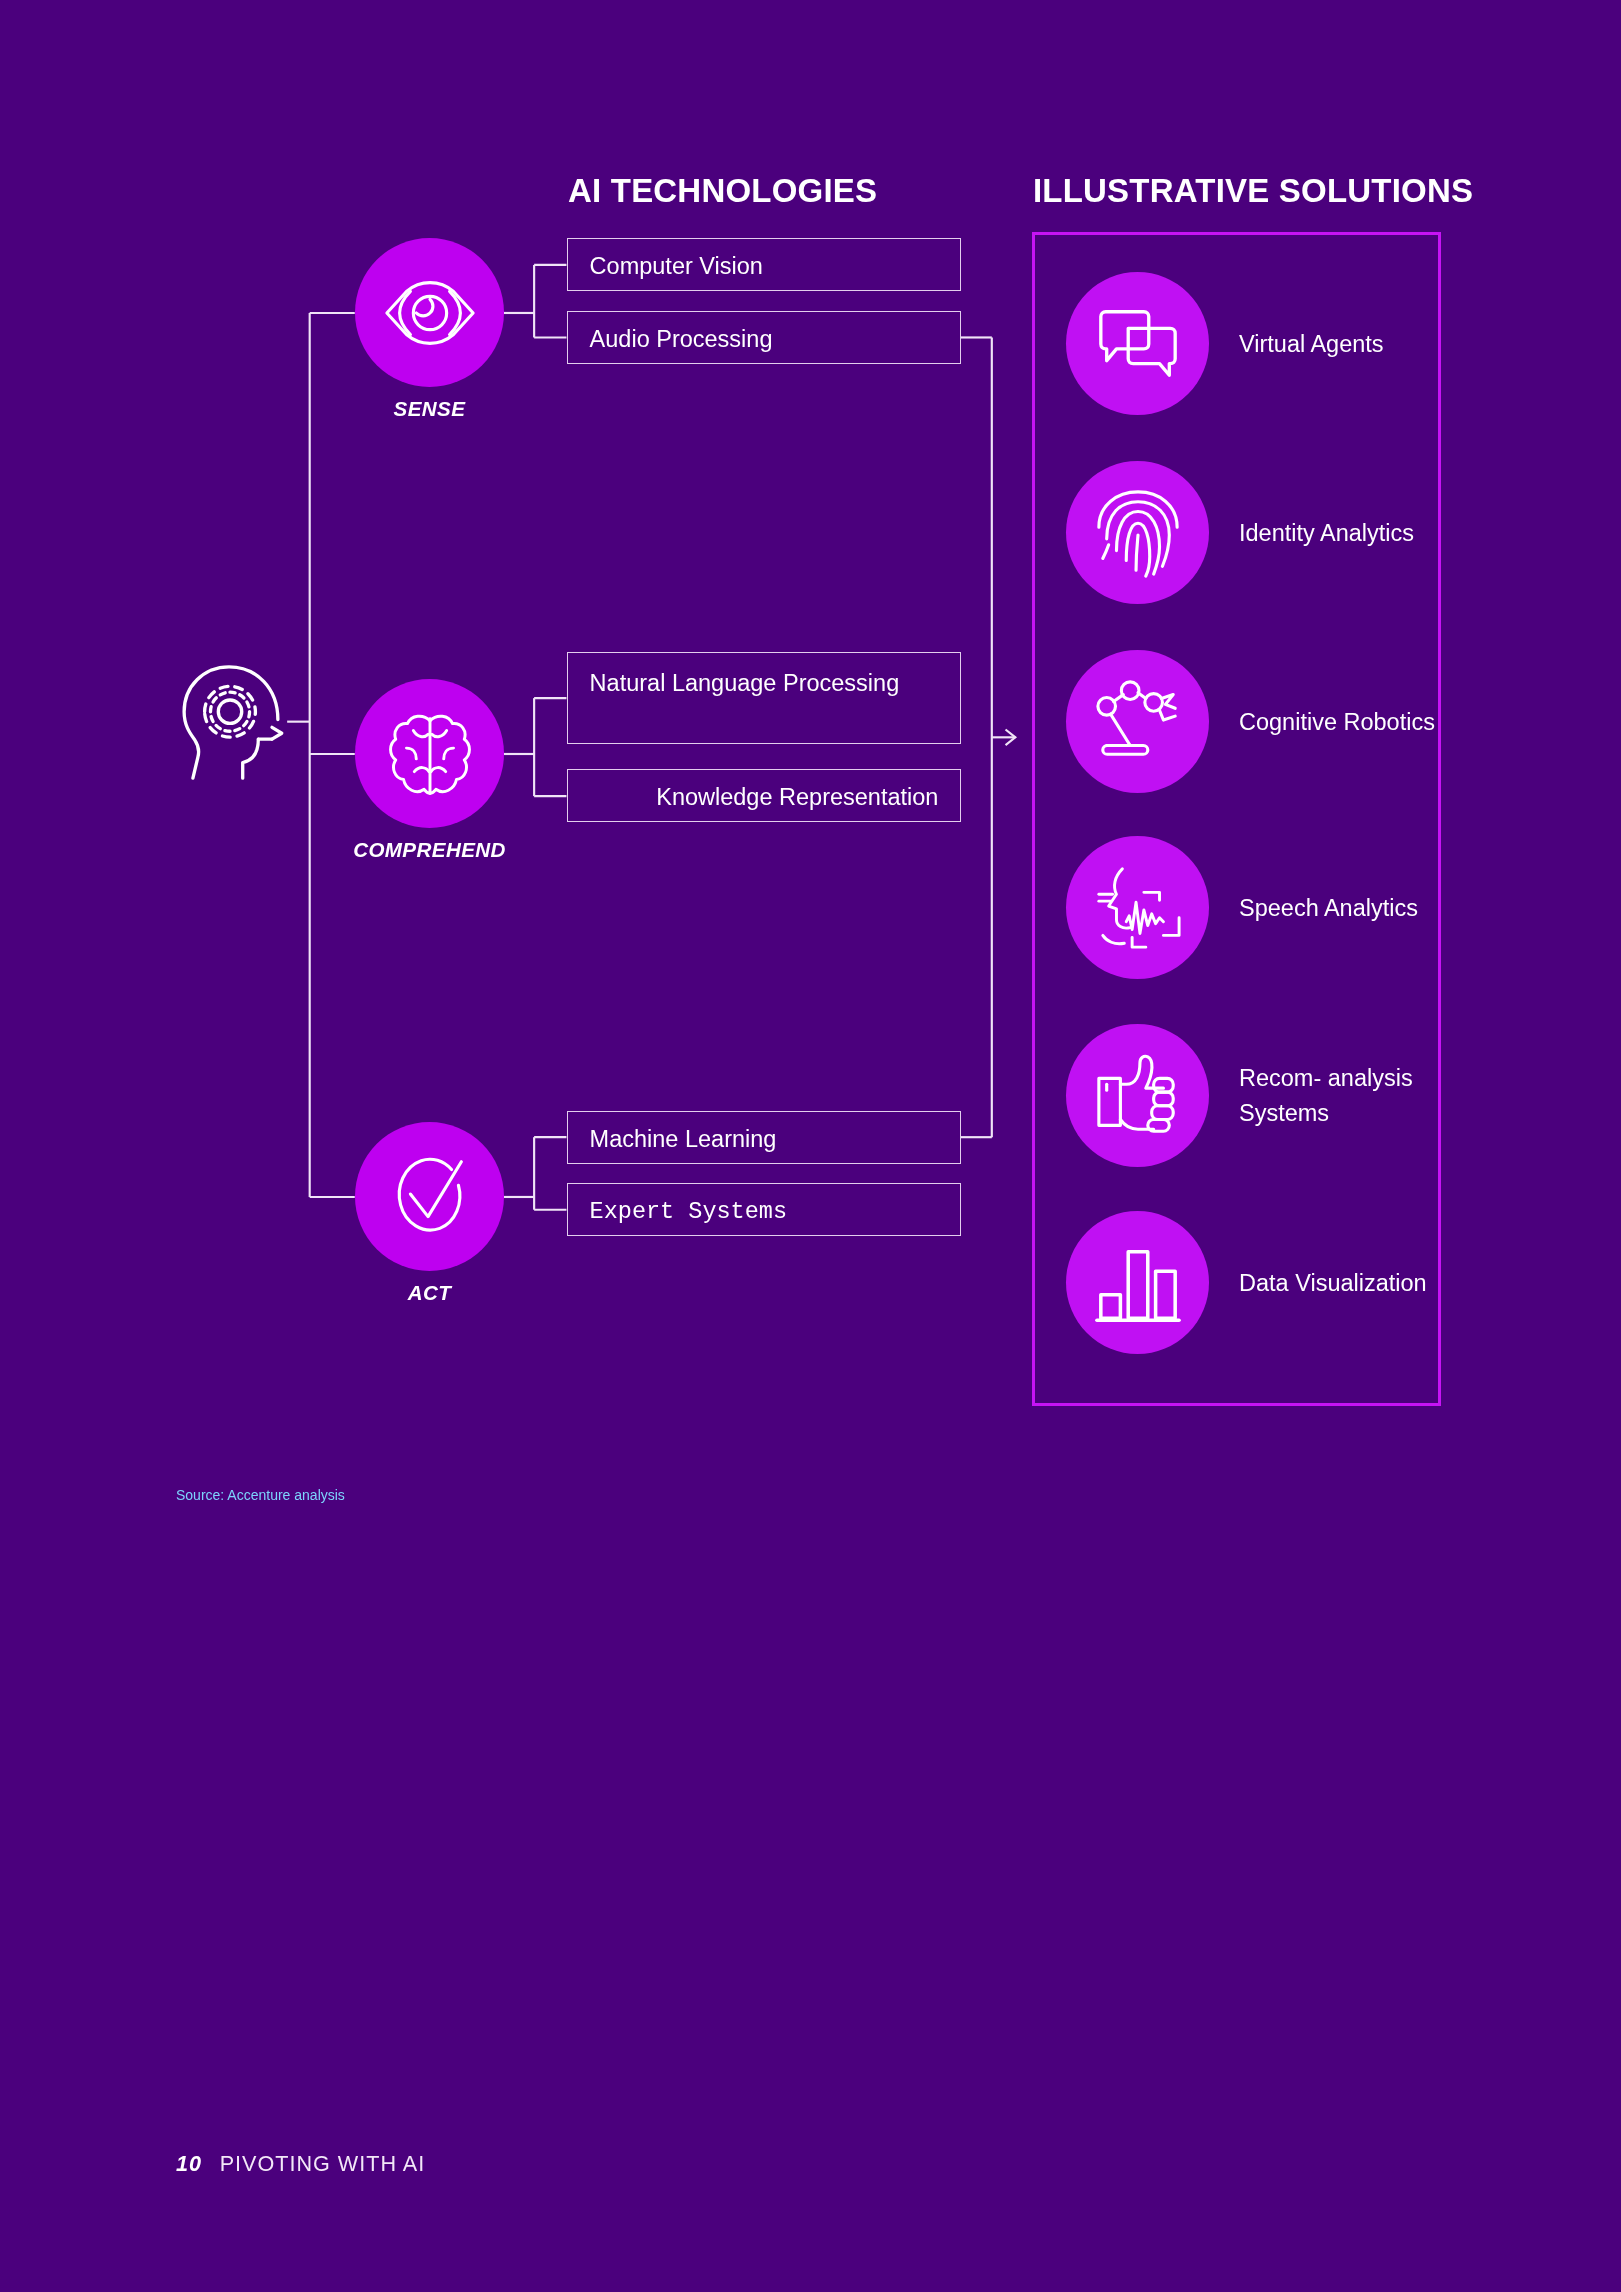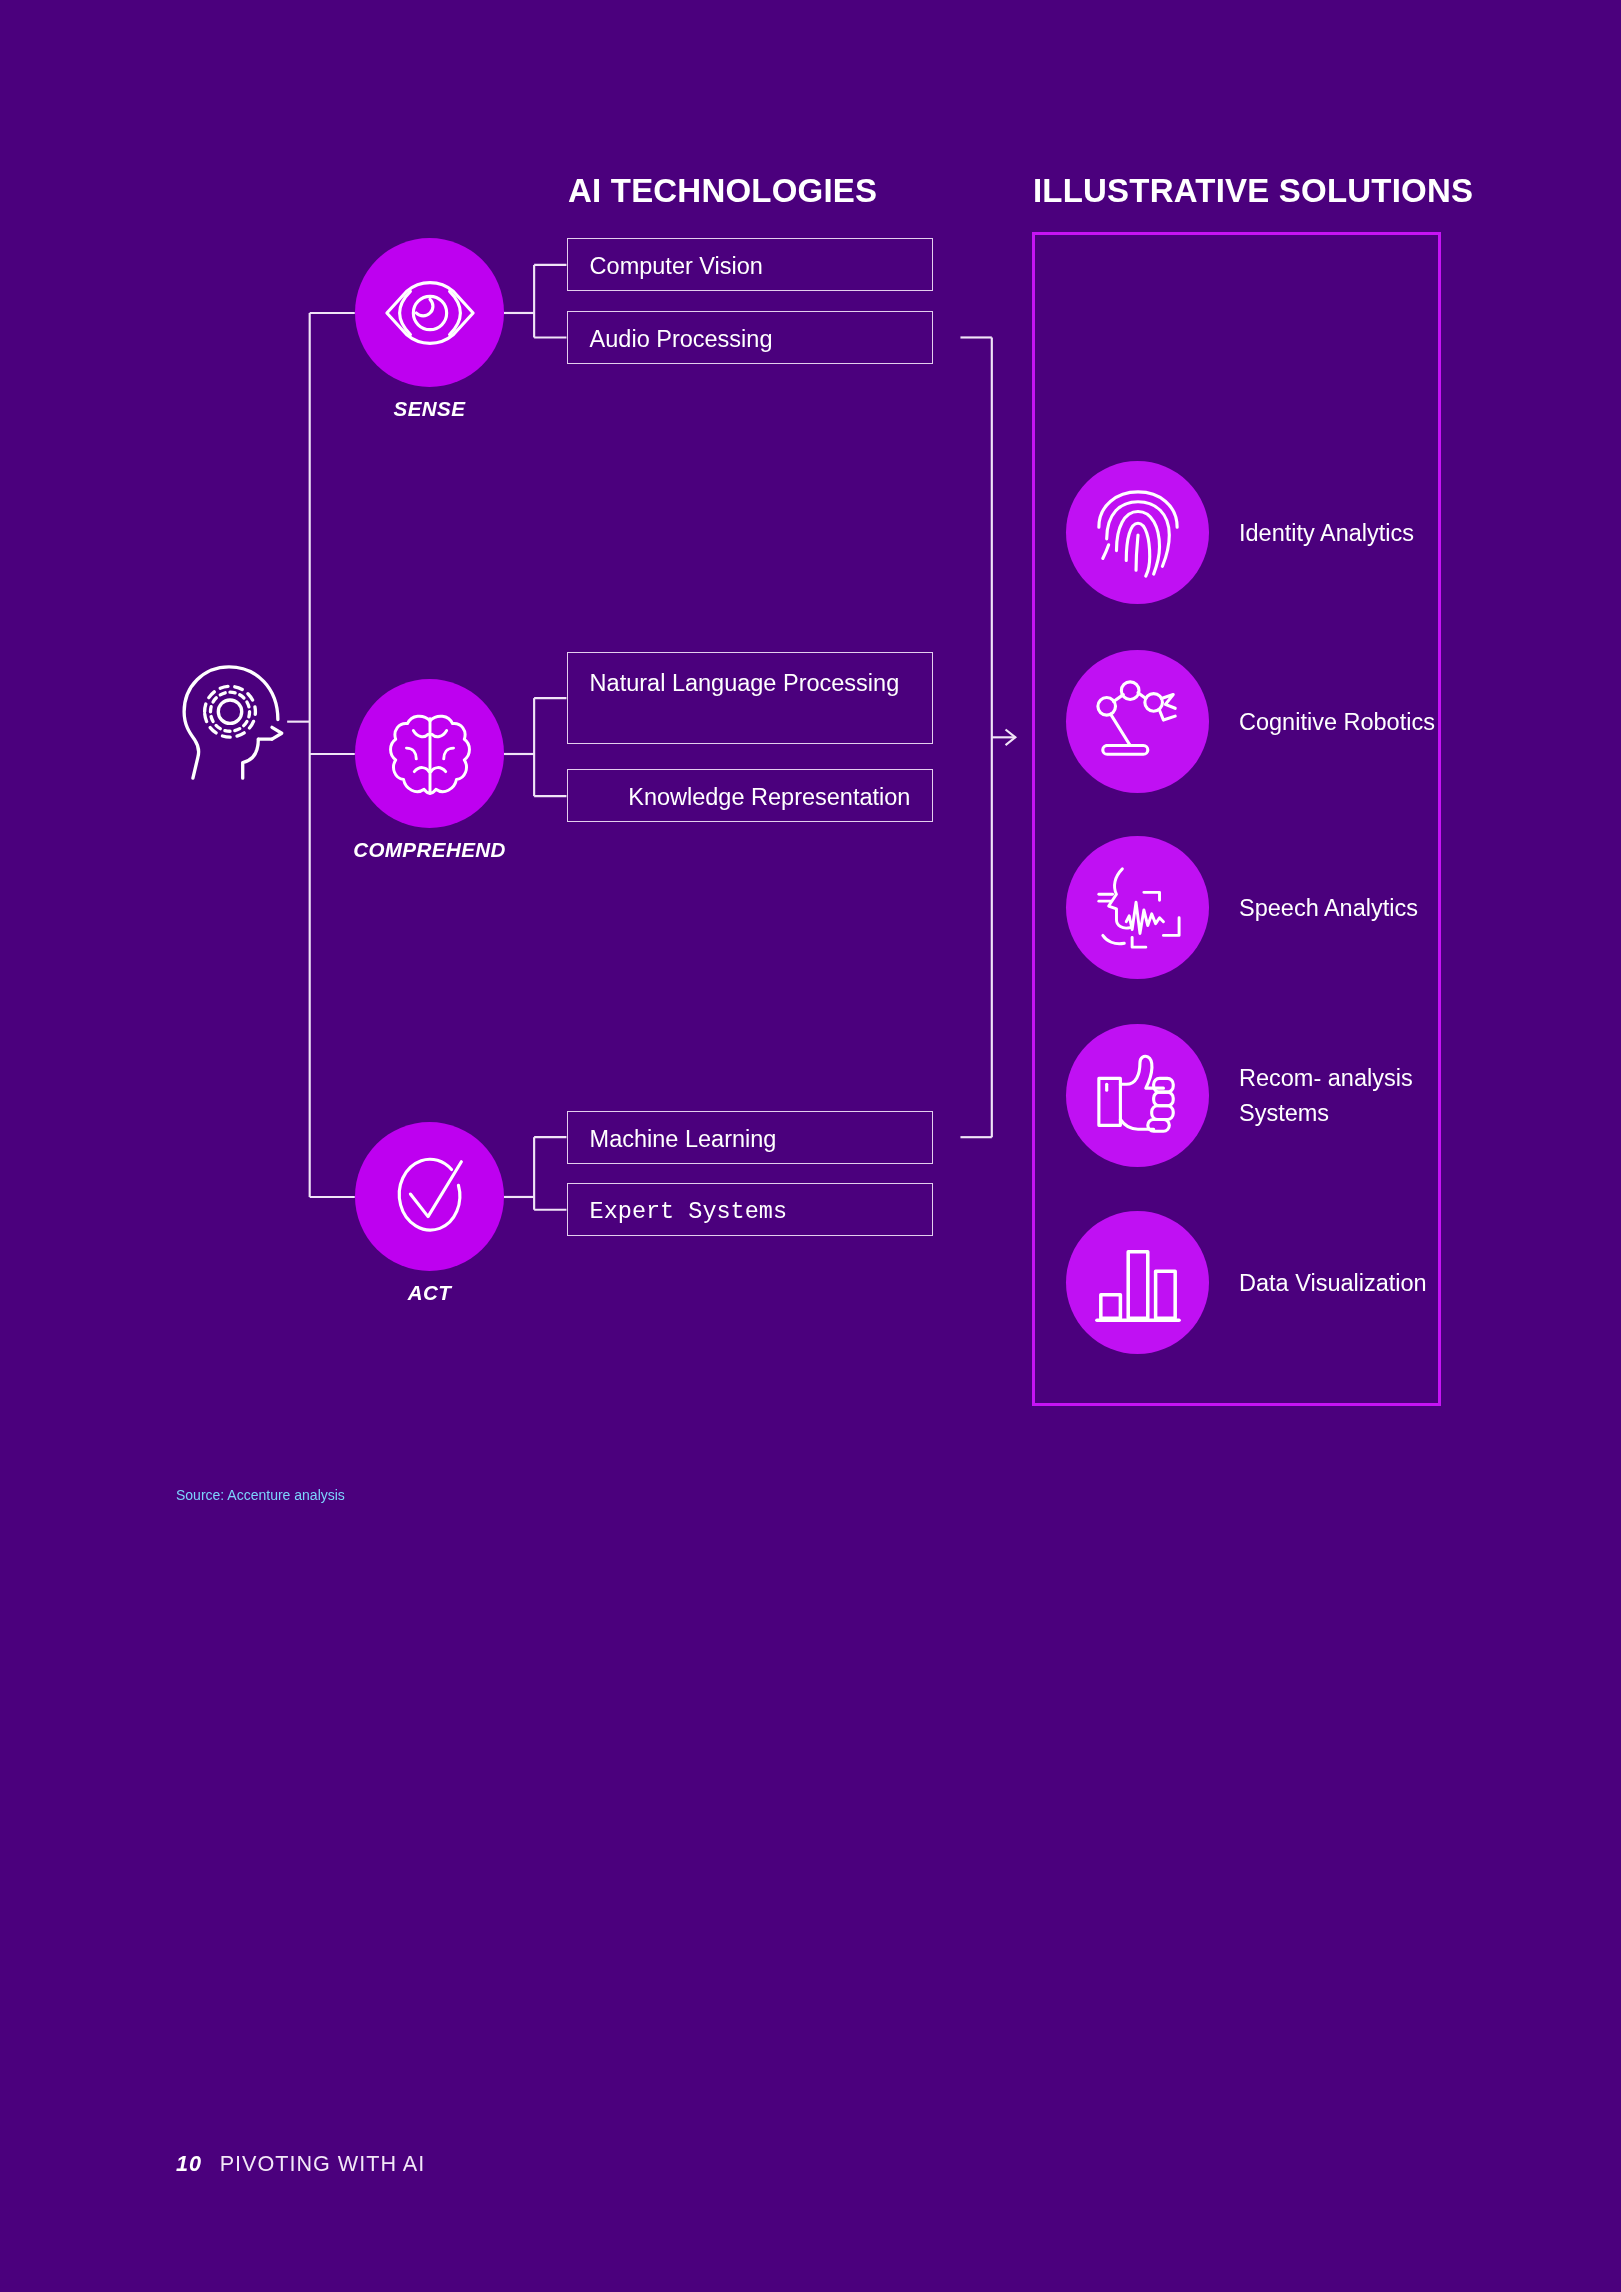--- a/index.html
+++ b/index.html
@@ -41,21 +41,21 @@
     position:absolute;left:-59px;top:159px;width:267px;
     text-align:center;color:#fff;font-weight:bold;font-size:20.6px;
     letter-spacing:0.4px;
   }
   #cap-sense{left:355px;top:238px;}
   #cap-comprehend{left:355px;top:679px;}
   #cap-act{left:355px;top:1122px;}
 
   
   .tech-box{
-    position:absolute;left:567px;width:366px;
+    position:absolute;left:567px;width:394px;
     border:1.6px solid #E3CFEE;
     box-sizing:border-box;
     color:#FFFFFF;
     font-size:23.5px;
     line-height:33px;
     padding:12.7px 21.6px;
   }
   #tb-cv{top:238px;height:53px;padding-top:10.8px;}
   #tb-ap{top:311px;height:53px;padding-top:10.8px;}
   #tb-nlp{top:652px;height:92px;padding-top:13.7px;}
@@ -208,20 +208,32 @@
 
   <div class="tech-box" id="tb-cv">Computer Vision</div>
   <div class="tech-box" id="tb-ap">Audio Processing</div>
   <div class="tech-box" id="tb-nlp">Natural Language Processing</div>
   <div class="tech-box" id="tb-kr">Knowledge Representation</div>
   <div class="tech-box" id="tb-ml">Machine Learning</div>
   <div class="tech-box" id="tb-es">Expert Systems</div>
 
   <div id="sol-panel"></div>
 
+  <div class="sol-row" id="sol-0">
+    <div class="sdisc"></div>
+    <div class="sglyph">
+      <svg viewBox="0 0 92 92" width="90" height="90" fill="none" stroke="#FFFFFF" stroke-width="3.4" stroke-linecap="round" stroke-linejoin="round">
+        <path d="M8 18 C8 15 10 13 13 13 L52 13 C55 13 57 15 57 18 L57 46
+                 C57 49 55 51 52 51 L24 51 L14 63 L14 51 L13 51 C10 51 8 49 8 46 Z"></path>
+        <path d="M36 30 L79 30 C82 30 84 32 84 35 L84 61 C84 64 82 66 79 66 L78 66
+                 L78 78 L68 66 L41 66 C38 66 36 64 36 61 Z"></path>
+      </svg>
+    </div>
+    <div class="slabel">Virtual Agents</div>
+  </div>
 
   <div class="sol-row" id="sol-1">
     <div class="sdisc"></div>
     <div class="sglyph">
       <svg viewBox="0 0 92 92" width="90" height="90" fill="none" stroke="#FFFFFF" stroke-width="3.2" stroke-linecap="round" stroke-linejoin="round">
         <path d="M6 40 C6 18 24 4 46 4 C68 4 86 18 86 40"></path>
         <path d="M14 52 C14 26 28 14 46 14 C64 14 78 26 78 48 C78 60 75 70 71 80"></path>
         <path d="M24 64 C24 40 32 24 46 24 C60 24 68 40 68 60 C68 72 65 80 62 88"></path>
         <path d="M34 74 C34 52 38 36 46 36 C54 36 58 52 58 70 C58 80 56 86 54 90"></path>
         <path d="M44 84 C44 64 46 50 46 48"></path>

